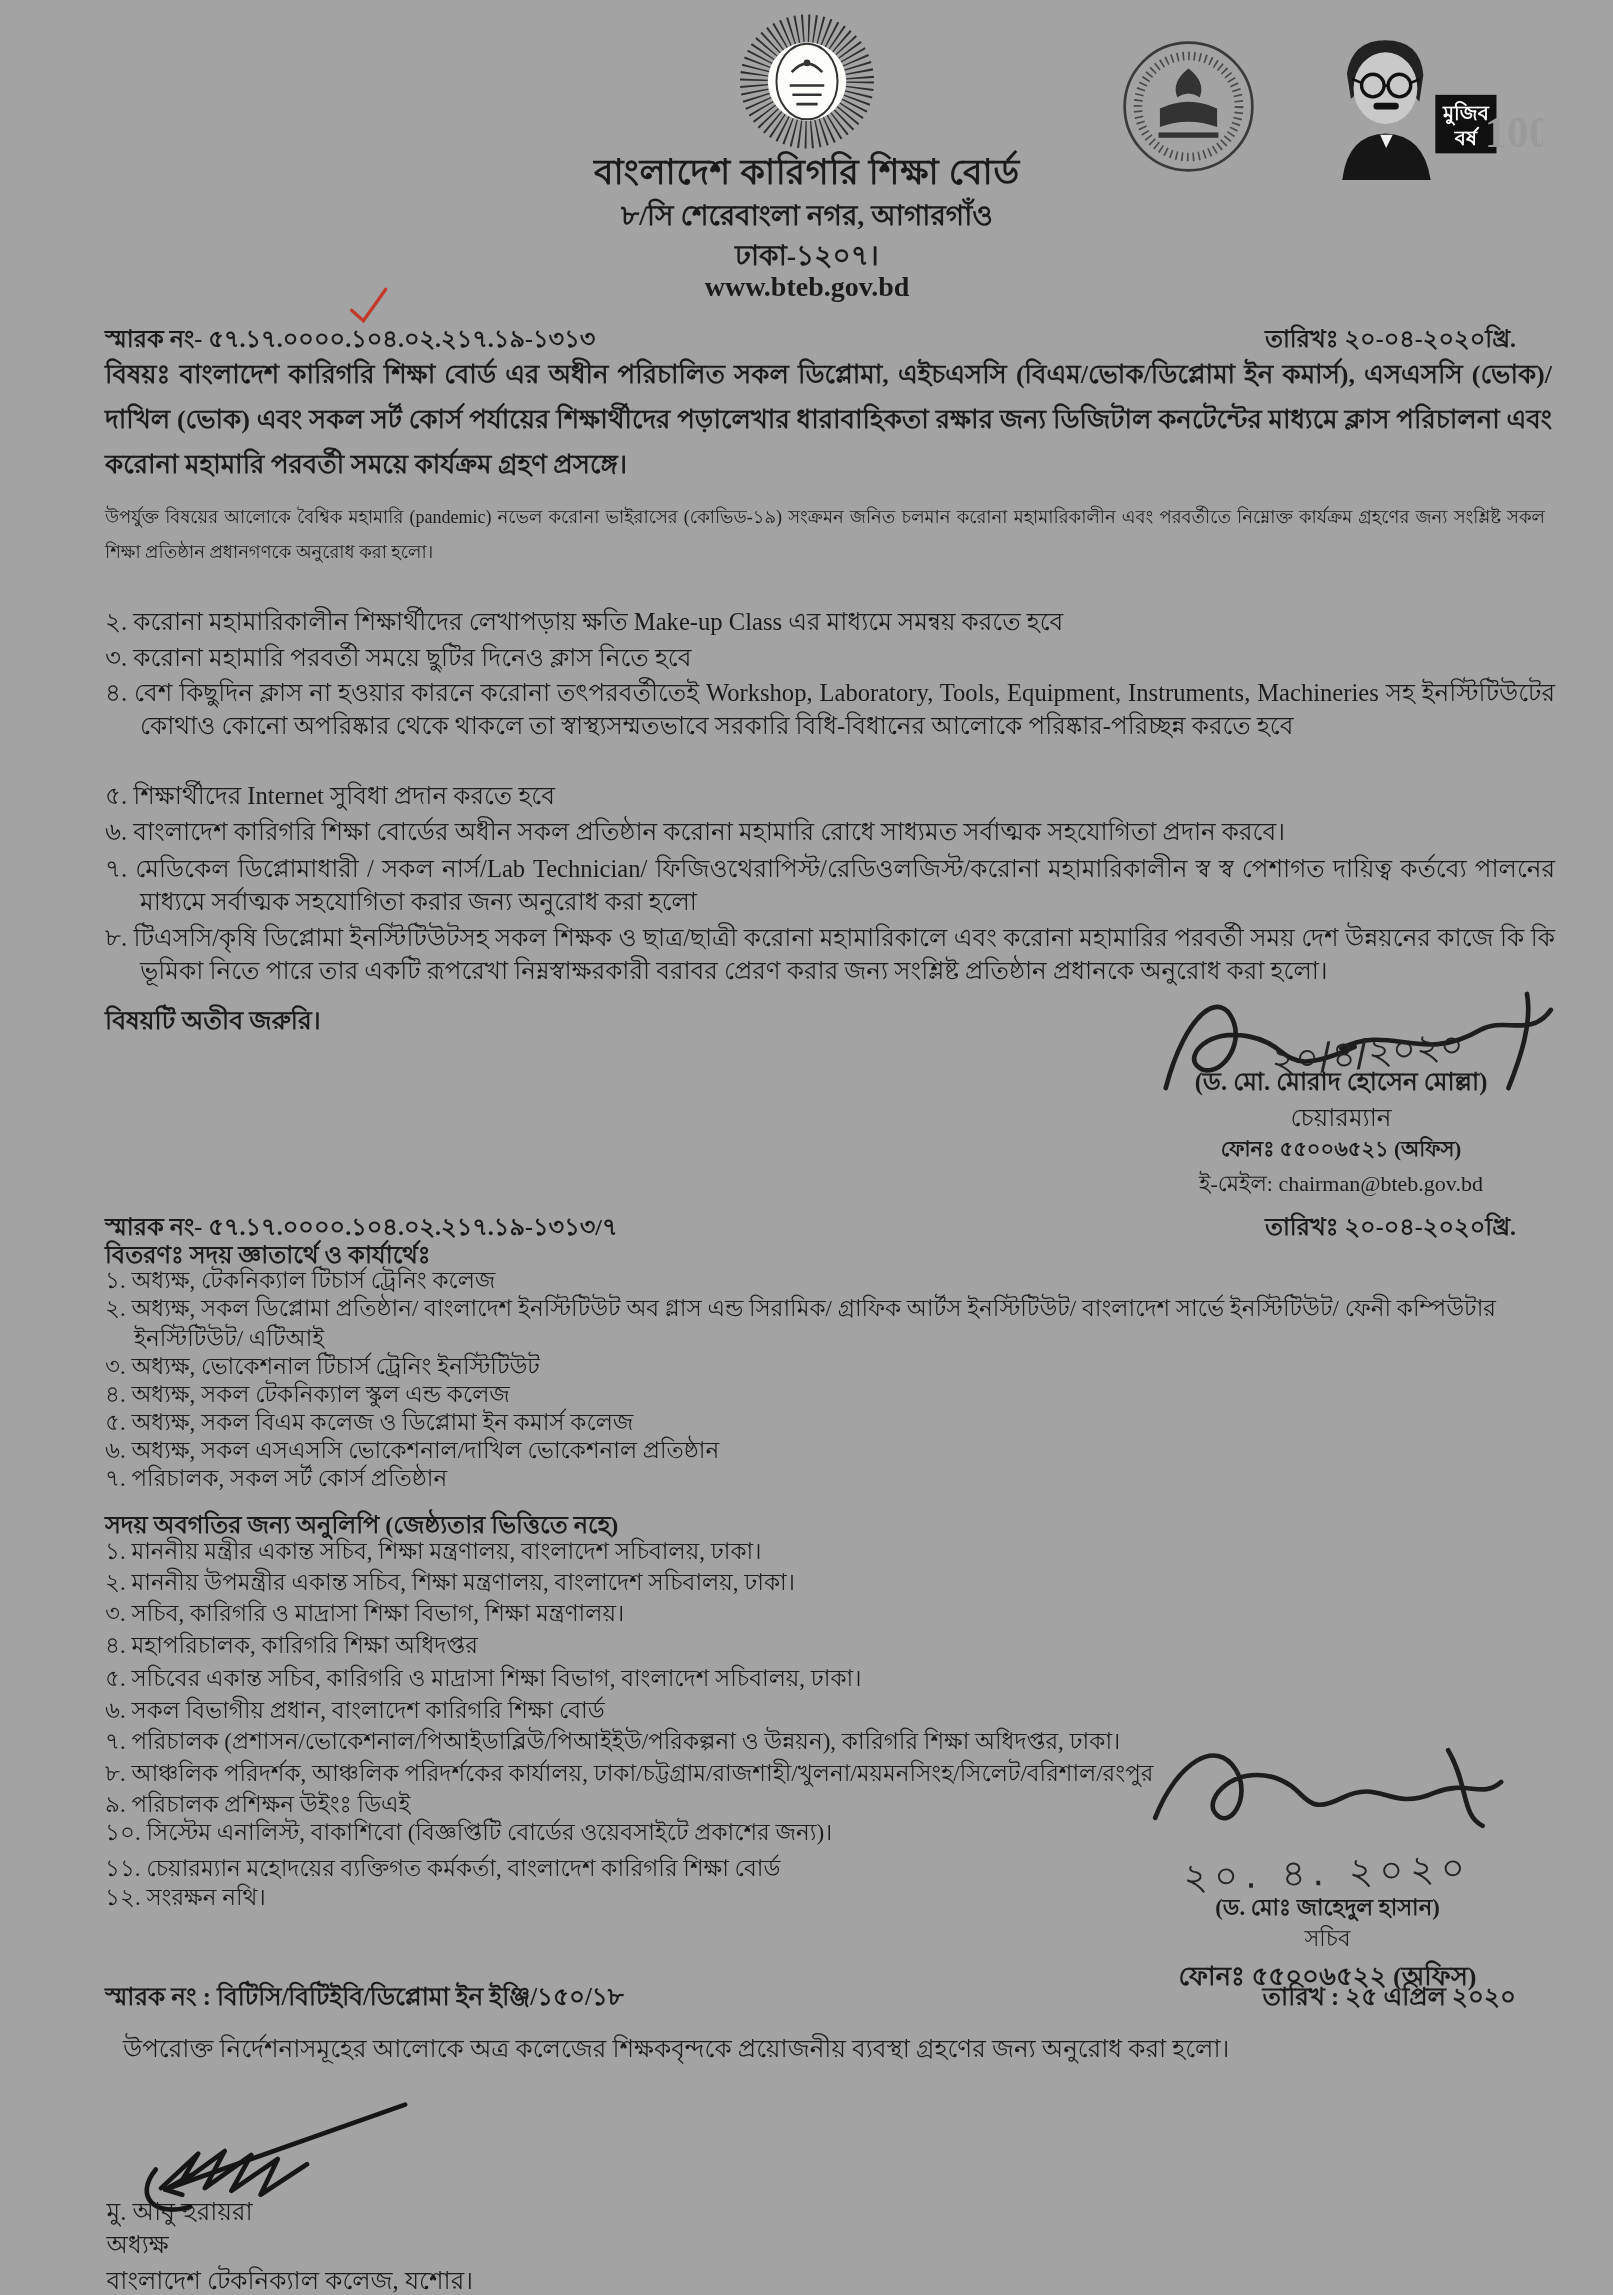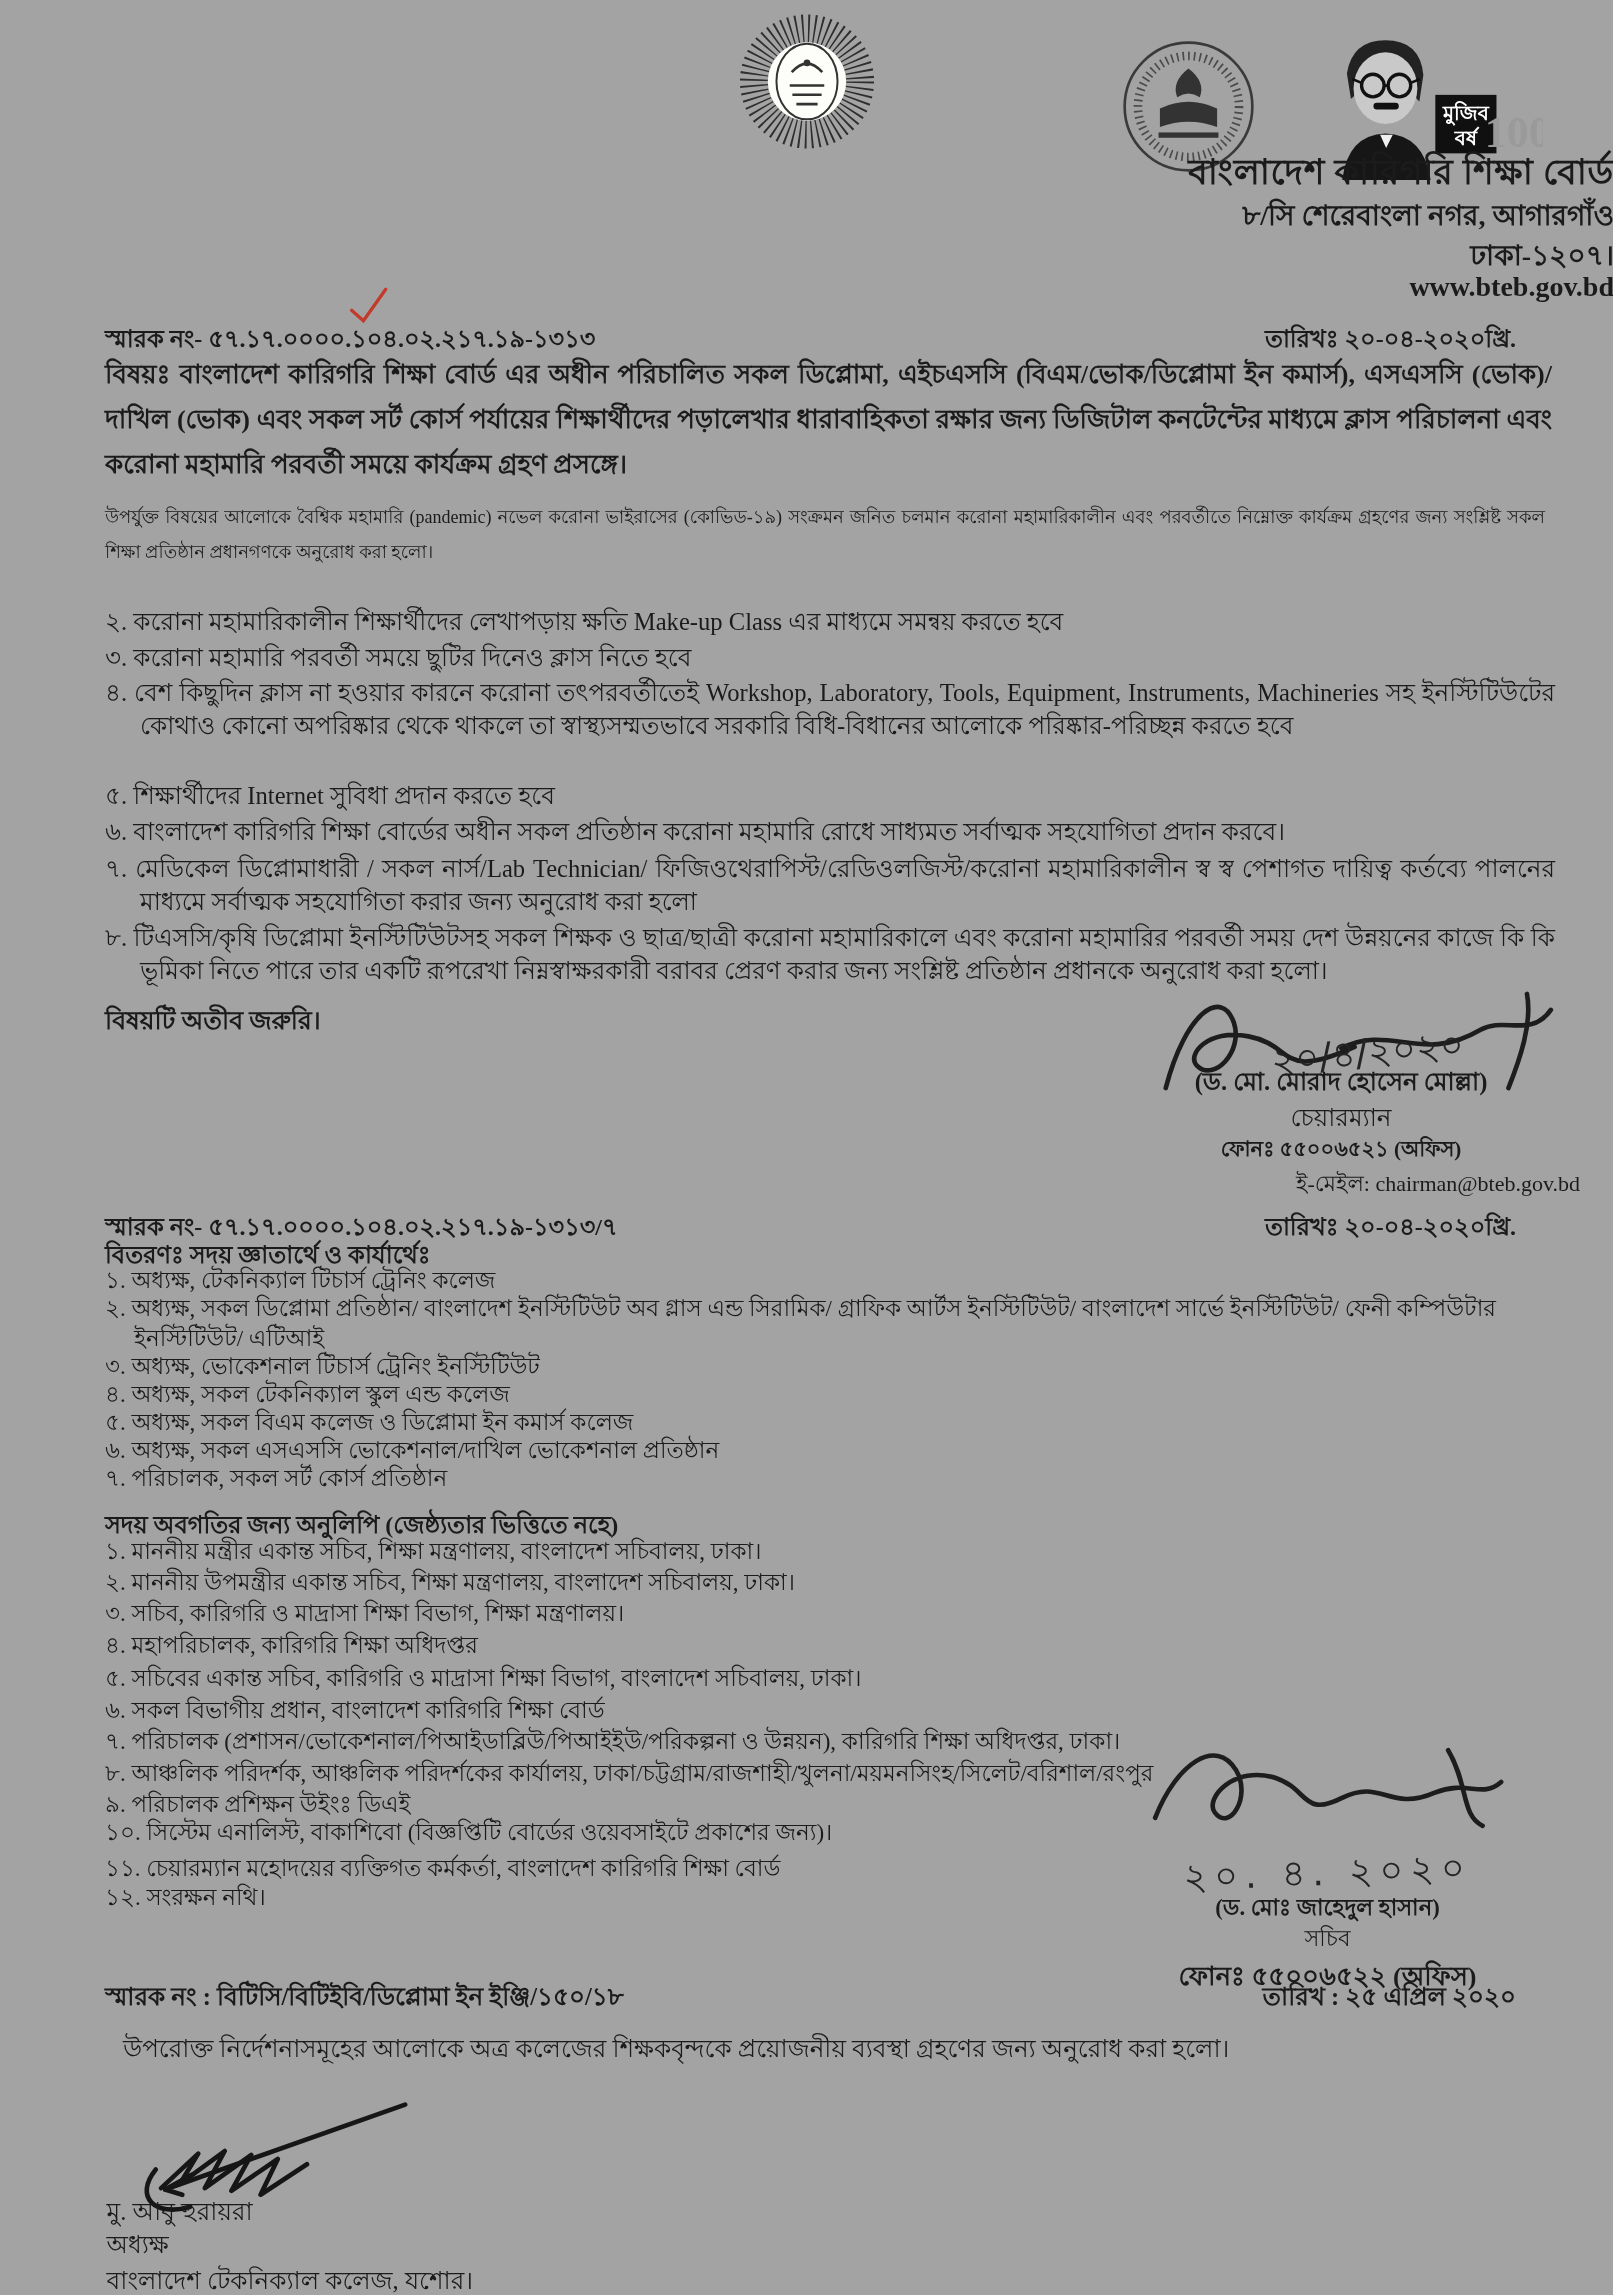--- a/index.html
+++ b/index.html
@@ -6,21 +6,21 @@
   .page{
     position:relative;
     width:1614px;height:2295px;
     margin:0 auto;
     background:#a3a3a3;
     font-family:"Liberation Serif","DejaVu Serif",serif;
     color:#1b1b1b;
     overflow:hidden;
   }
   .abs{position:absolute;}
-  .center{left:0;width:100%;text-align:right;}
+  .center{left:0;width:100%;text-align:center;}
   .row{left:0;width:100%;padding:0 98px 0 105px;box-sizing:border-box;display:flex;justify-content:space-between;}
   .t-title{font-size:35px;font-weight:bold;letter-spacing:0.7px;}
   .t-addr{font-size:28px;font-weight:600;}
   .t-web{font-size:28px;font-weight:600;font-family:"Liberation Serif","DejaVu Serif",serif;}
   .t-memo{font-size:24px;font-weight:600;}
   .subject{
     left:105px;width:1447px;
     font-size:26px;font-weight:bold;line-height:45px;text-align:justify;
   }
   .intro{left:105px;width:1440px;font-size:18px;line-height:35px;text-align:justify;margin-top:25px;}
@@ -103,21 +103,21 @@
       <g fill="none" stroke="#1d1d1d" stroke-width="7" stroke-linecap="round">
         <path d="M55 160 C85 45, 140 8, 158 62 C172 104, 128 152, 102 126 C86 110, 118 70, 180 82 C250 95, 225 150, 340 98"></path>
         <path d="M320 100 C395 62, 440 125, 530 72 C566 52, 606 85, 636 42"></path>
         <path d="M600 18 C608 62, 590 115, 572 160"></path>
       </g>
     </svg>
     <div class="abs hand" style="left:169px;top:41px;font-size:37px;transform:rotate(-5deg);white-space:nowrap;">২০/৪/২০২০</div>
     <div class="abs sig-line" style="top:81px;font-size:24.6px;font-weight:600;">(ড. মো. মোরাদ হোসেন মোল্লা)</div>
     <div class="abs sig-line" style="top:117px;font-size:24.6px;">চেয়ারম্যান</div>
     <div class="abs sig-line" style="top:151px;font-size:21px;font-weight:600;">ফোনঃ ৫৫০০৬৫২১ (অফিস)</div>
-    <div class="abs sig-line" style="top:184px;font-size:22px;text-align:right;">ই-মেইল: chairman@bteb.gov.bd</div>
+    <div class="abs sig-line" style="top:184px;font-size:22px;">ই-মেইল: chairman@bteb.gov.bd</div>
   </div>
 
   <div class="abs row t-memo" style="top:1208px">
     <span>স্মারক নং- ৫৭.১৭.০০০০.১০৪.০২.২১৭.১৯-১৩১৩/৭</span>
     <span>তারিখঃ ২০-০৪-২০২০খ্রি.</span>
   </div>
 
   <div class="abs dist-head" style="top:1236px">বিতরণঃ সদয় জ্ঞাতার্থে ও কার্যার্থেঃ</div>
   <div class="abs dist-item" style="top:1266px">১. অধ্যক্ষ, টেকনিক্যাল টিচার্স ট্রেনিং কলেজ</div>
   <div class="abs dist-item" style="top:1294px">২. অধ্যক্ষ, সকল ডিপ্লোমা প্রতিষ্ঠান/ বাংলাদেশ ইনস্টিটিউট অব গ্লাস এন্ড সিরামিক/ গ্রাফিক আর্টস ইনস্টিটিউট/ বাংলাদেশ সার্ভে ইনস্টিটিউট/ ফেনী কম্পিউটার ইনস্টিটিউট/ এটিআই</div>

